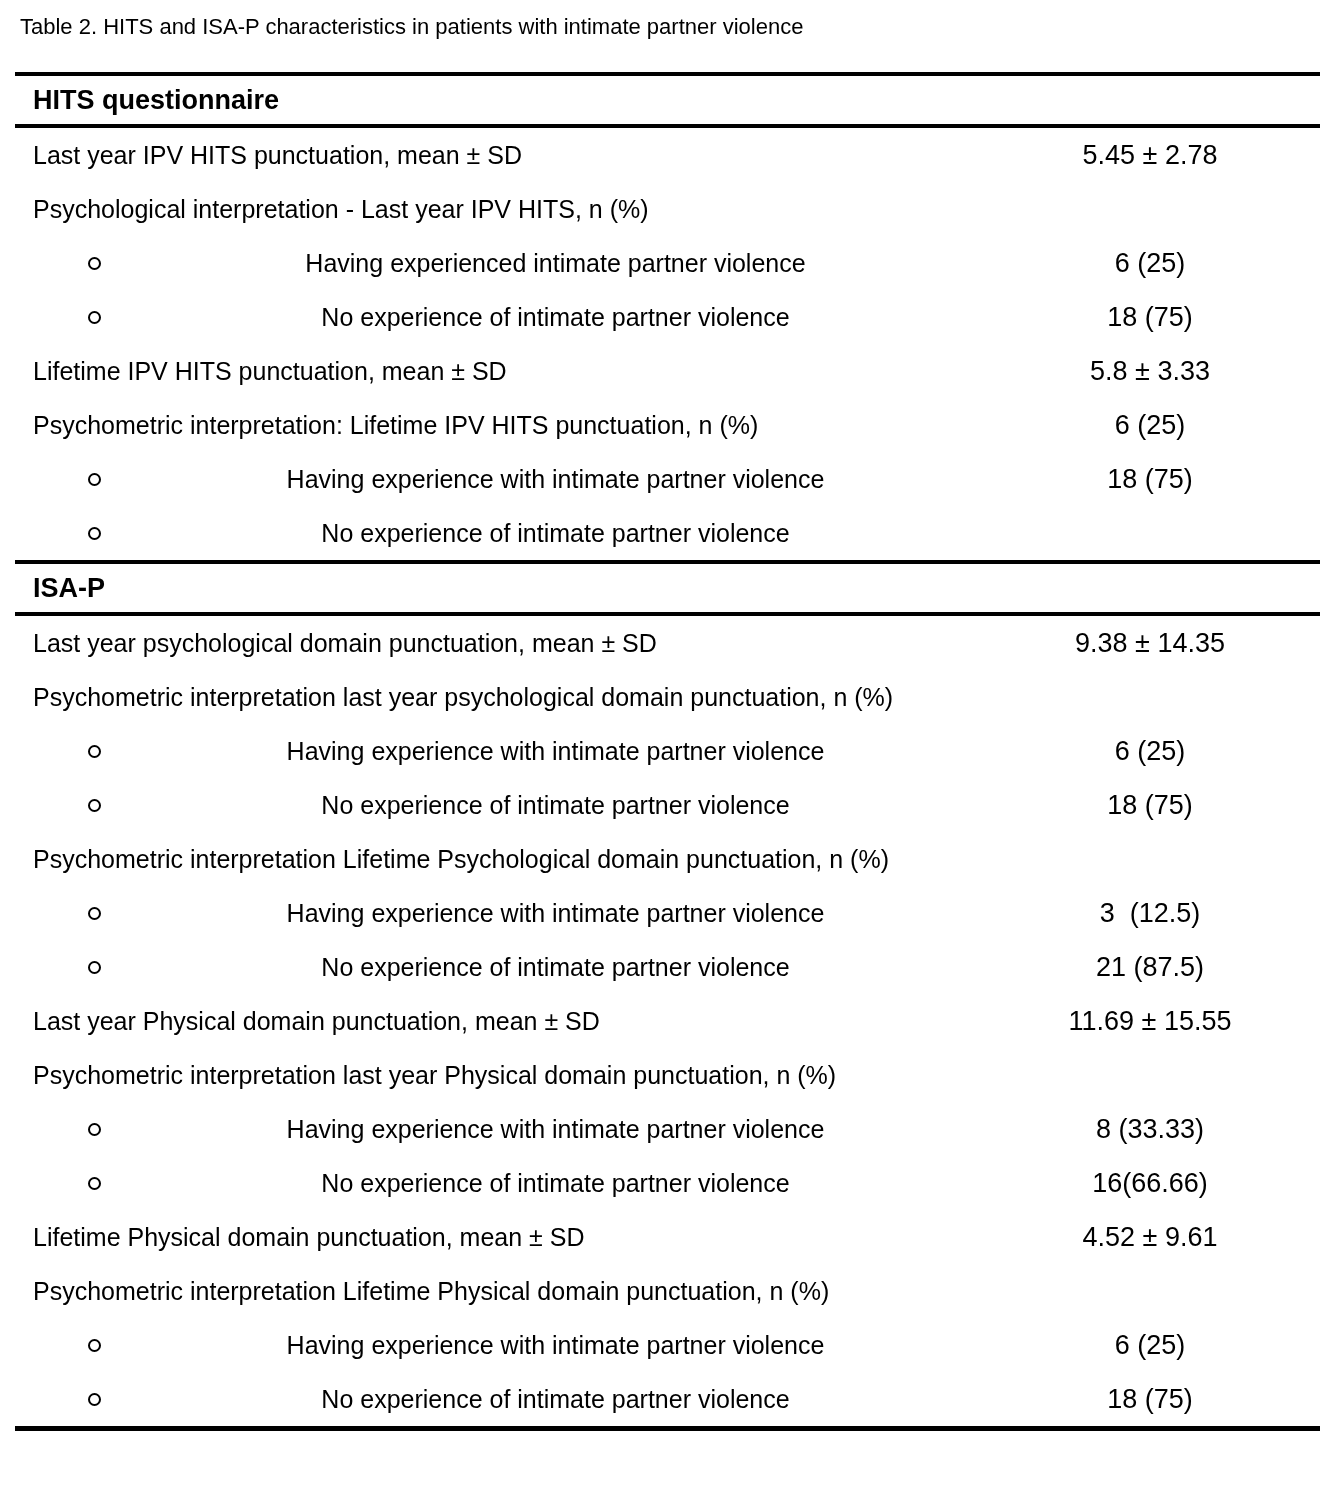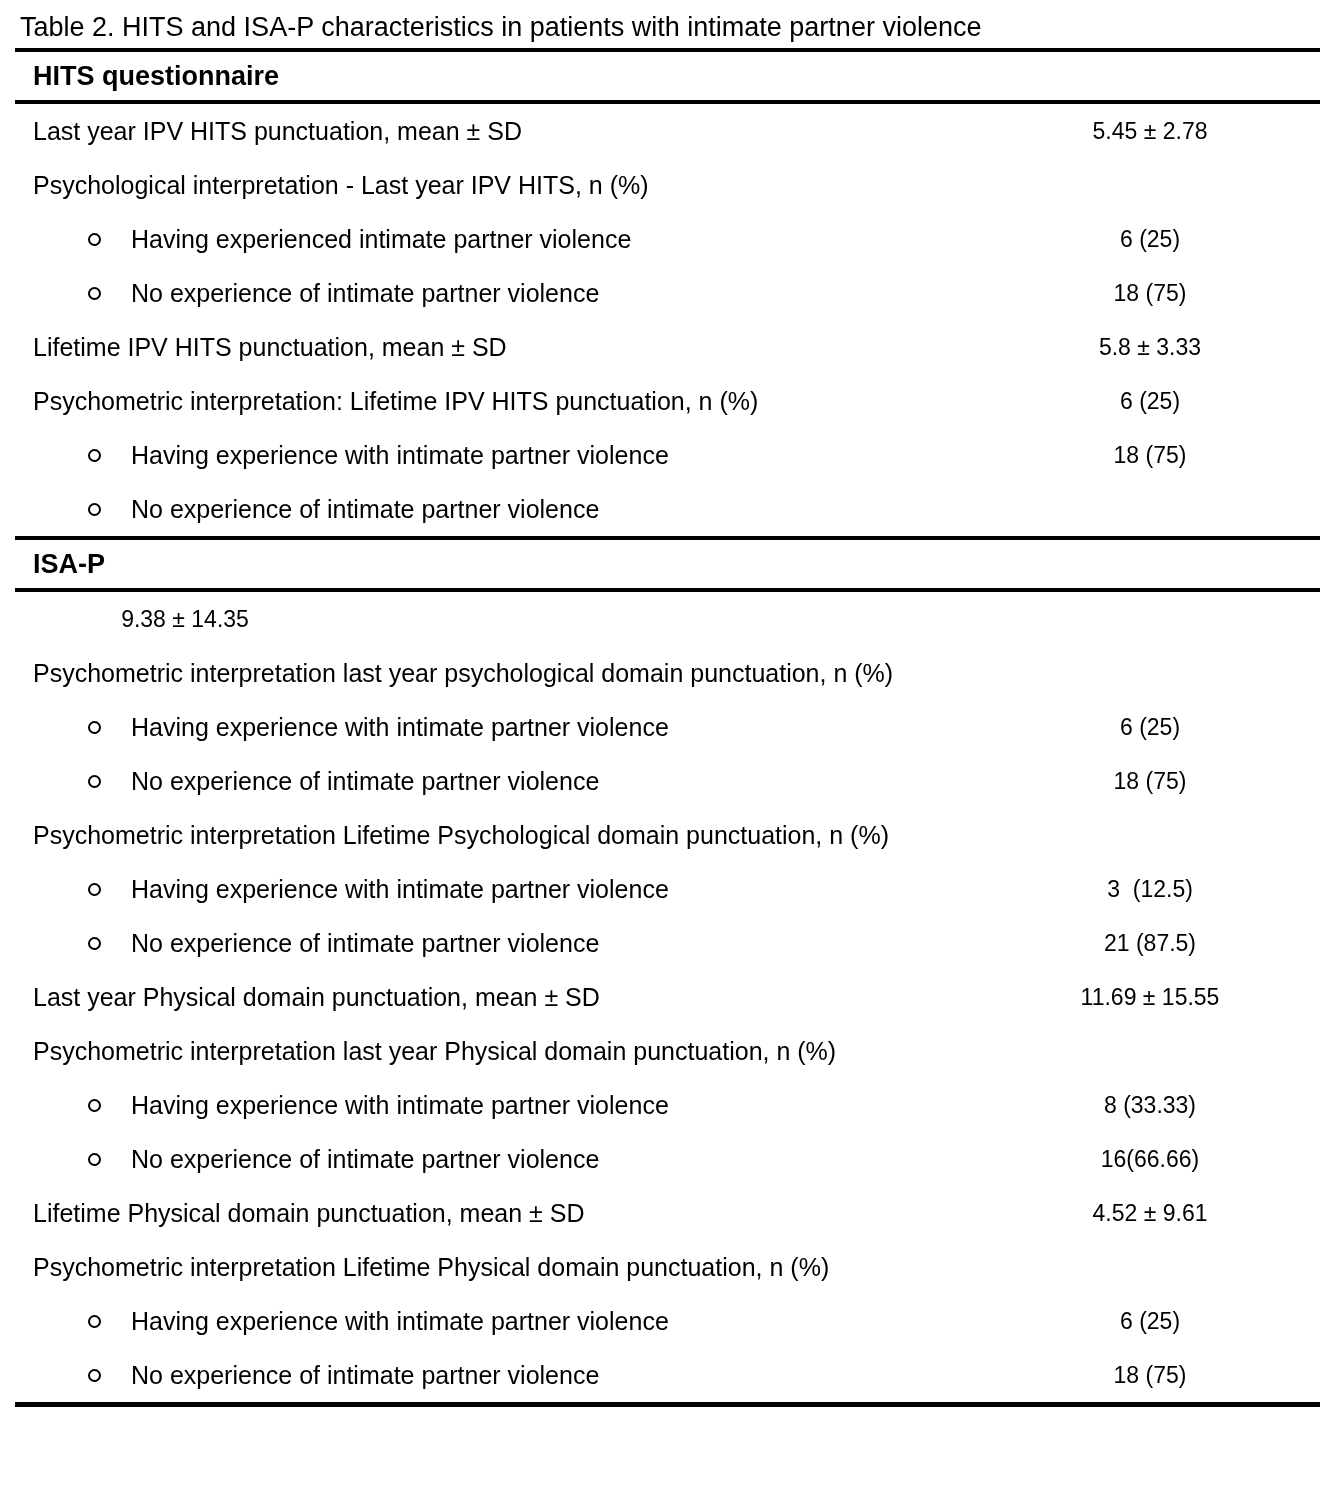--- a/index.html
+++ b/index.html
@@ -10,24 +10,24 @@
     font-family: "Liberation Sans", sans-serif;
   }
   .page {
     width: 1334px;
     height: 1492px;
     position: relative;
     overflow: hidden;
     background: #ffffff;
   }
   .caption {
-    font-size: 27px;
+    font-size: 22px;
     line-height: 34px;
     padding: 10px 0 0 20px;
-    margin-bottom: 4px;
+    margin-bottom: 28px;
   }
   .table {
     margin: 0 14px 0 15px;
     border-bottom: 5px solid #000;
   }
   .section-header {
     border-top: 4px solid #000;
     border-bottom: 4px solid #000;
     font-weight: bold;
     font-size: 27px;
@@ -41,34 +41,34 @@
     display: flex;
     align-items: center;
   }
   .label {
     flex: 1;
     min-width: 0;
     padding-left: 18px;
     font-size: 25px;
     white-space: nowrap;
   }
-  .row.indent .label { padding-left: 0; }
+  .row.indent .label { padding-left: 0; text-align: center; }
   .bullet {
     flex: none;
     width: 13px;
     height: 13px;
     border: 2px solid #000;
     border-radius: 50%;
     margin-left: 73px;
     margin-right: 30px;
   }
   .value {
     flex: none;
     width: 340px;
-    font-size: 23px;
+    font-size: 27px;
     text-align: center;
     white-space: pre;
   }
 </style>
 </head>
 <body>
 
 <div class="page">
   <div class="caption">Table 2. HITS and ISA-P characteristics in patients with intimate partner violence</div>
 
@@ -124,20 +124,21 @@
     <div class="value"></div>
   </div>
 </div>
   </div>
 
   <div class="section">
     <div class="section-header">ISA-P</div>
     <div class="section-rows">
   <div class="row">
 
+    <div class="label">Last year psychological domain punctuation, mean ± SD</div>
     <div class="value">9.38 ± 14.35</div>
   </div>
 
   <div class="row">
 
     <div class="label">Psychometric interpretation last year psychological domain punctuation, n (%)</div>
     <div class="value"></div>
   </div>
 
   <div class="row indent">

